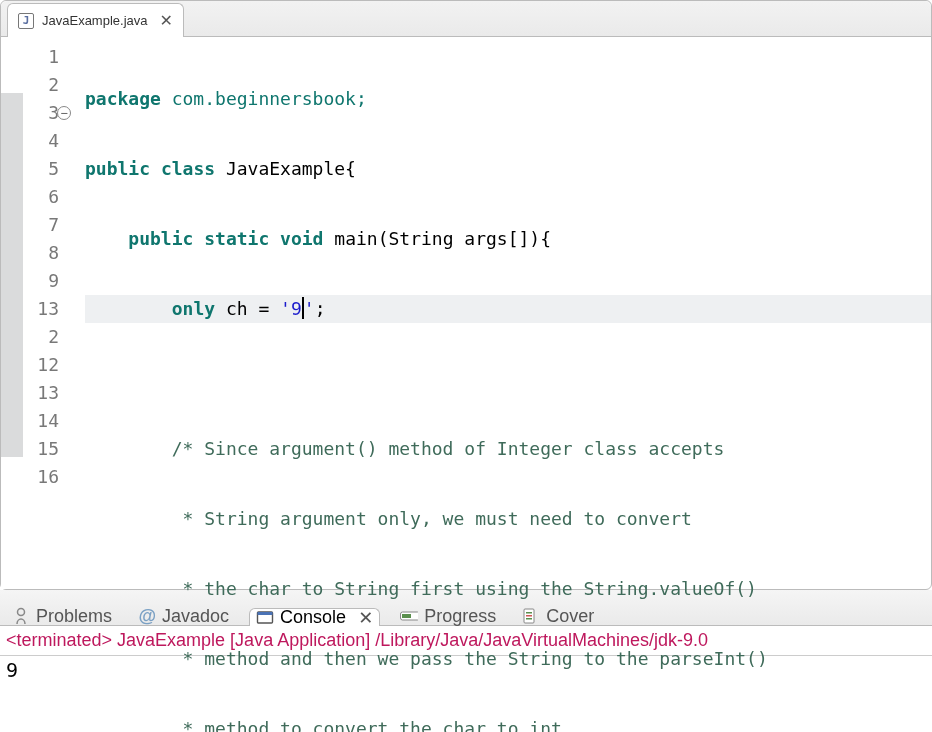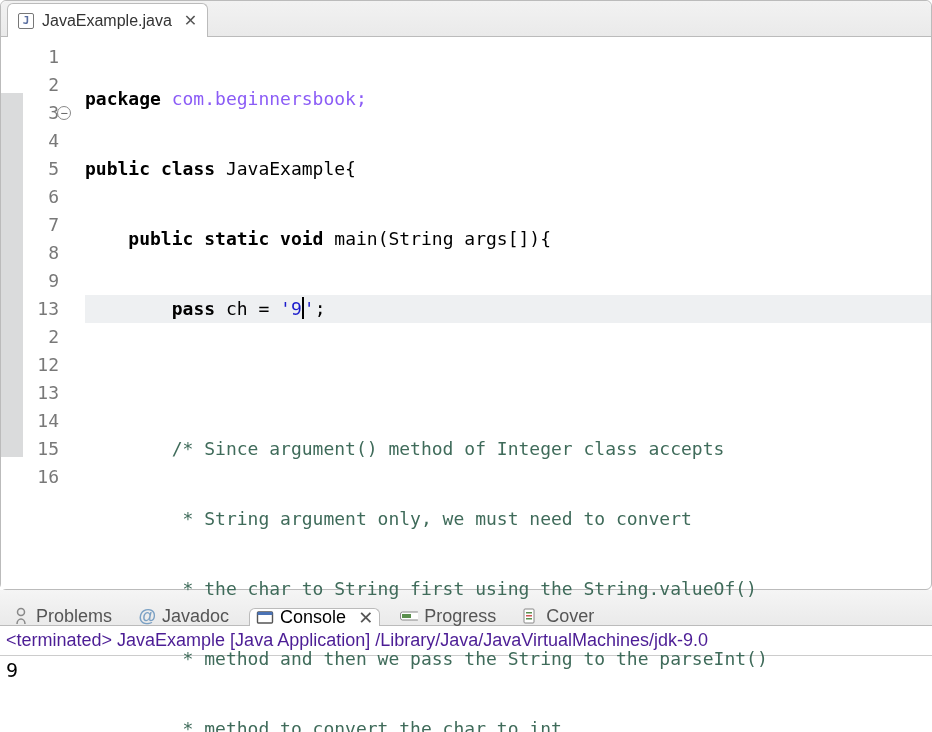--- a/index.html
+++ b/index.html
@@ -47,21 +47,21 @@
     display:flex; align-items:center; justify-content:center;
     font-size: 11px; color:#5b6fa0; font-weight:bold;
     background:#fff;
   }
   .tab .close-x {
     font-family: Arial, sans-serif;
     color:#555;
     font-size:16px;
     padding-left:4px;
   }
-  .tab .filename { color:#333; font-family: Helvetica, Arial, sans-serif; font-size:16px; }
+  .tab .filename { color:#333; font-family: Helvetica, Arial, sans-serif; font-size:13px; }
   .code-area {
     display:flex;
     height: calc(100% - 36px);
   }
   .mark-col {
     width: 22px;
     background:#fff;
   }
   .mark-col .mark-row {
     height: 28px;
@@ -98,22 +98,22 @@
     flex:1;
     padding-top:6px;
     padding-left: 18px;
     white-space:pre;
   }
   .code .row {
     height:28px;
     line-height:28px;
   }
   .row.hl { background:#eef0f2; }
-  .kw   { color:#000000; font-weight:bold; }
-  .pkg  { color:#8b5cf6; }
+  .kw   { color:#0f766e; font-weight:bold; }
+  .pkg  { color:#0f766e; }
   .str  { color:#1c1ccc; }
   .cmt  { color:#3f6b5a; }
   .cursor {
     display:inline-block;
     width:2px; height:22px;
     background:#000;
     vertical-align:-4px;
   }
   .dotted { border-bottom: 1px dashed #888; }
 
@@ -145,21 +145,21 @@
     border-radius:6px 6px 0 0;
     color:#000;
     position:relative;
     top:1px;
     margin-top:28px;
   }
   .btab .ic { width:18px; height:18px; display:inline-flex; align-items:center; justify-content:center; }
   .status-line {
     font-family: Helvetica, Arial, sans-serif;
     font-size: 18px;
-    color:#4c1d95;
+    color:#be185d;
     padding: 4px 6px;
     border-bottom: 1px solid #ccc;
     white-space:nowrap;
     overflow:hidden;
   }
   .output {
     font-family: Menlo, Monaco, monospace;
     font-size: 20px;
     padding: 2px 6px;
     color:#000;
@@ -215,21 +215,21 @@
       <div class="ln">13</div>
       <div class="ln">14</div>
       <div class="ln">15</div>
       <div class="ln">16</div>
     </div>
 
     <div class="code">
       <div class="row"><span class="kw">package</span><span class="pkg"> com.beginnersbook;</span></div>
       <div class="row"><span class="kw">public</span><span> </span><span class="kw">class</span><span> JavaExample{</span></div>
       <div class="row"><span>    </span><span class="kw">public</span><span> </span><span class="kw">static</span><span> </span><span class="kw">void</span><span> main(String args[]){</span></div>
-      <div class="row hl"><span>        </span><span class="kw">pass</span><span> ch = </span><span class="str">'9</span><span class="cursor"></span><span class="str">'</span><span>;</span></div>
+      <div class="row hl"><span>        </span><span class="kw">only</span><span> ch = </span><span class="str">'9</span><span class="cursor"></span><span class="str">'</span><span>;</span></div>
       <div class="row"></div>
       <div class="row"><span class="cmt">        /* Since argument() method of Integer class accepts</span></div>
       <div class="row"><span class="cmt">         * String argument only, we must need to convert</span></div>
       <div class="row"><span class="cmt">         * the char to String first using the String.valueOf()</span></div>
       <div class="row"><span class="cmt">         * method and then we pass the String to the parseInt()</span></div>
       <div class="row"><span class="cmt">         * method to convert the char to </span><span class="cmt dotted">int</span></div>
       
       
       
       

